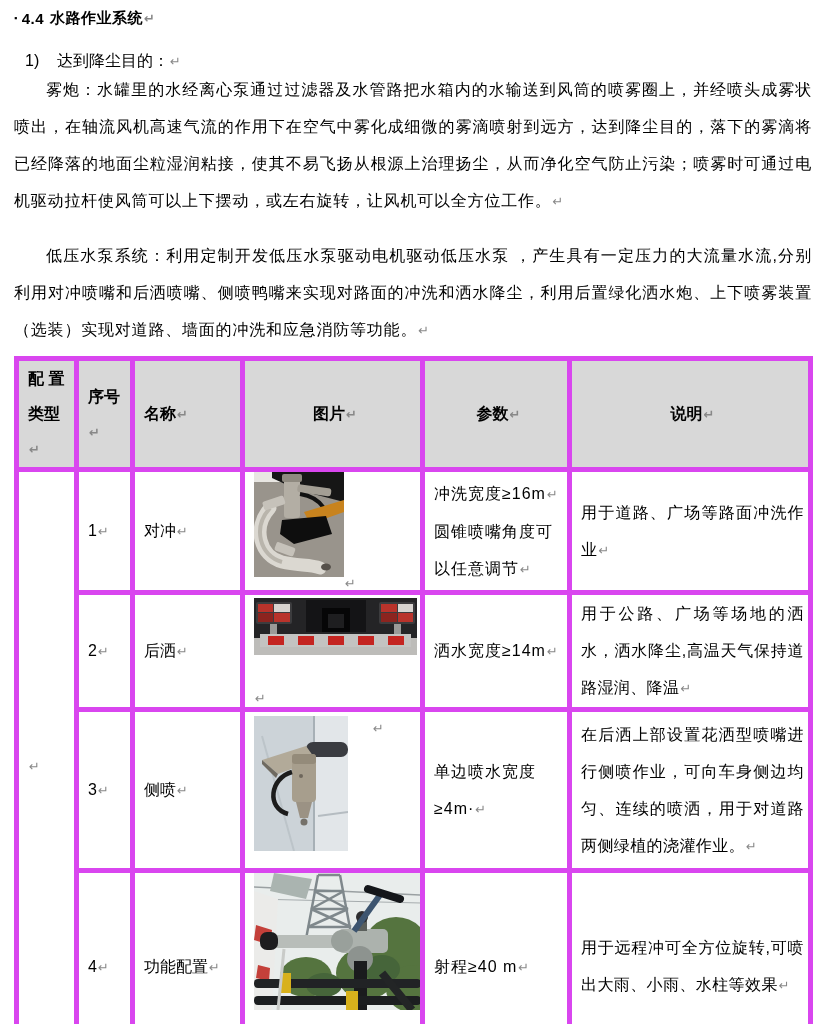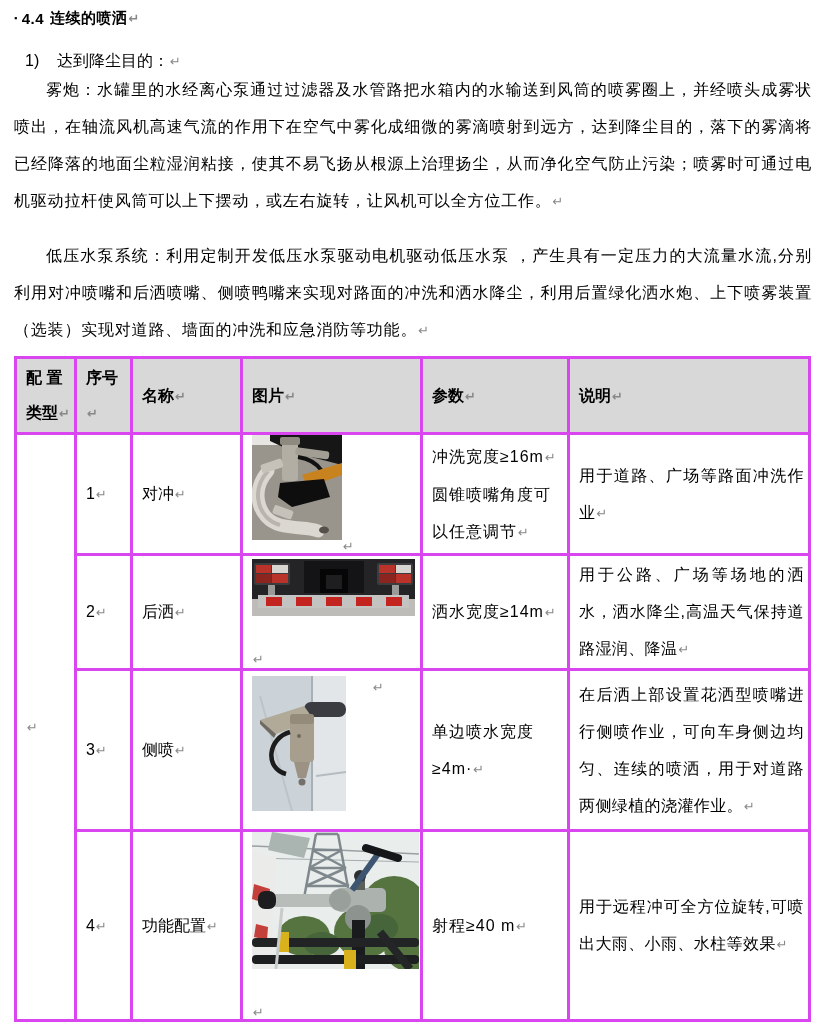--- a/index.html
+++ b/index.html
@@ -34,30 +34,30 @@
     font-family:"DejaVu Sans",sans-serif;
     padding-left:1px;
   }
   
   table.cfg{
     margin-top:7px;margin-left:0;
     border-collapse:collapse;table-layout:fixed;width:794px;
     font-size:16px;
   }
   table.cfg td{
-    border:3px solid #d946ef;
+    border:5px solid #d946ef;
     vertical-align:middle;
     padding:0 4px 0 9px;
     line-height:37px;
     overflow:hidden;
   }
   tr.hdr td{
     background:#d8d8d8;font-weight:bold;line-height:35px;
   }
-  td.c-center{}
+  td.c-center{text-align:center;}
   td.params{padding-right:14px;letter-spacing:1px;}
   td.descr{padding-right:4px;letter-spacing:0.4px;text-align:justify;line-height:37px;}
   td.imgcell{position:relative;padding:2px 4px 2px 8px;line-height:0;}
   td.imgcell .pm{line-height:1;vertical-align:bottom;}
   .pm-tr{position:absolute;top:10px;right:36px;line-height:1;}
   .photo{display:inline-block;vertical-align:bottom;}
   col.c1{width:60px;}col.c2{width:56px;}col.c3{width:110px;}
   col.c4{width:180px;}col.c5{width:147px;}col.c6{width:241px;}
   tr.h-hdr{height:76px;}
   tr.h-r1{height:119px;}
@@ -66,21 +66,21 @@
   tr.h-r4{height:148px;}
 </style>
 </head>
 <body>
 
 <div class="page">
 
   <div class="heading">
     <span class="bullet">▪</span>
     <span class="num">4.4</span>
-    <span>连续的喷洒</span>
+    <span>水路作业系统</span>
     <span class="pm">↵</span>
   </div>
 
   <div class="listline">
     <span class="lbl">1)</span><span>达到降尘目的：</span><span class="pm">↵</span>
   </div>
 
   <div class="para second"><span>雾炮：水罐里的水经离心泵通过过滤器及水管路把水箱内的水输送到风筒的喷雾圈上，并经喷头成雾状喷出，在轴流风机高速气流的作用下在空气中雾化成细微的雾滴喷射到远方，达到降尘目的，落下的雾滴将已经降落的地面尘粒湿润粘接，使其不易飞扬从根源上治理扬尘，从而净化空气防止污染；喷雾时可通过电机驱动拉杆使风筒可以上下摆动，或左右旋转，让风机可以全方位工作。</span><span class="pm">↵</span></div>
 
   <div class="para"><span>低压水泵系统：利用定制开发低压水泵驱动电机驱动低压水泵 ，产生具有一定压力的大流量水流,分别利用对冲喷嘴和后洒喷嘴、侧喷鸭嘴来实现对路面的冲洗和洒水降尘，利用后置绿化洒水炮、上下喷雾装置（选装）实现对道路、墙面的冲洗和应急消防等功能。</span><span class="pm">↵</span></div>

